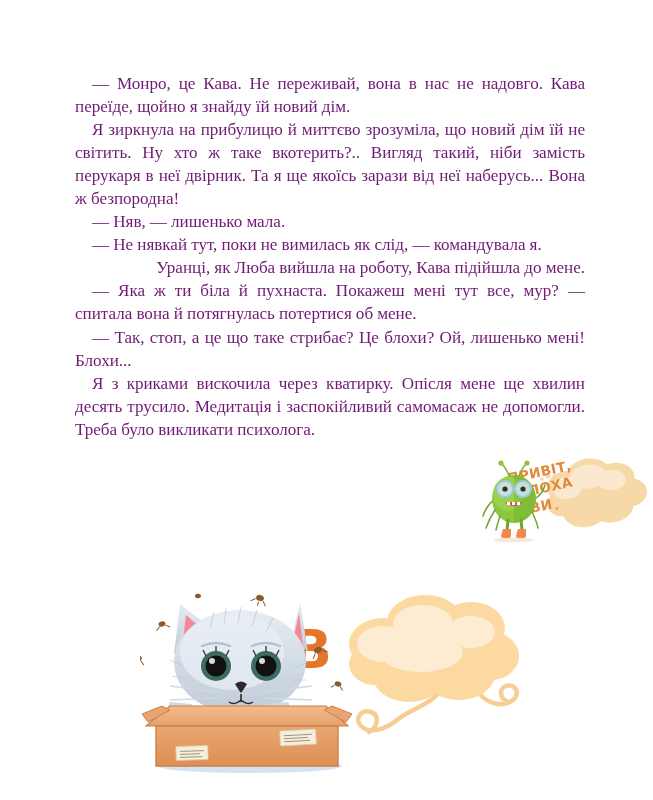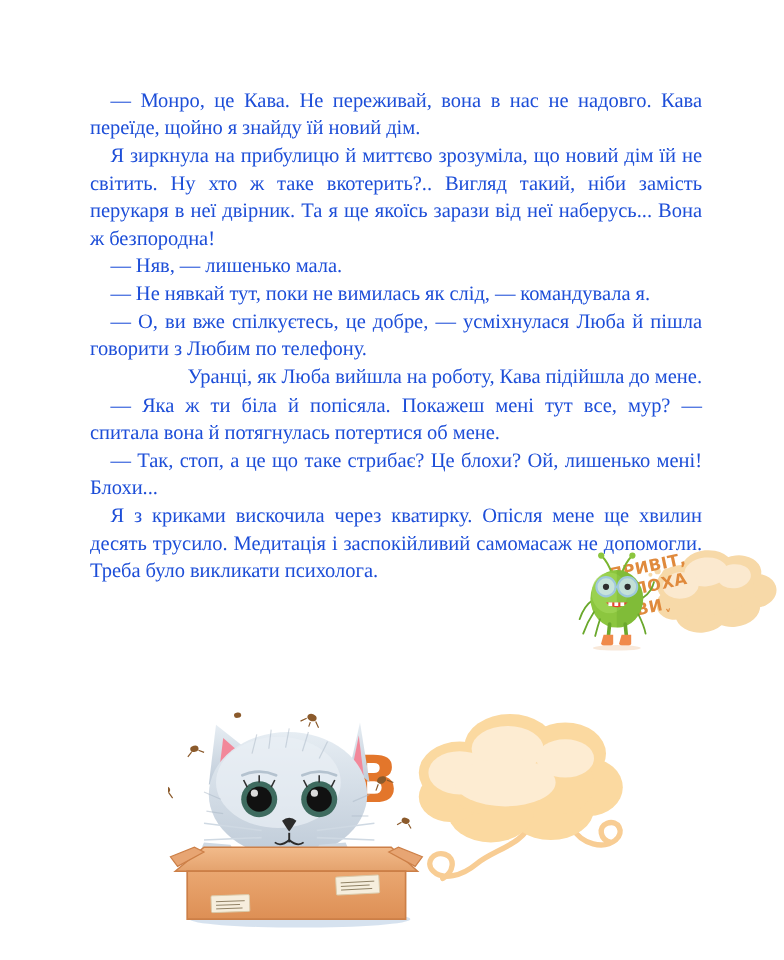--- a/index.html
+++ b/index.html
@@ -21,21 +21,21 @@
     position: absolute;
     left: 75px;
     top: 72px;
     width: 510px;
   }
   .para {
     margin: 0;
     text-indent: 17px;
     font-size: 17.1px;
     line-height: 23.05px;
-    color: #1d4ed8;
+    color: #701a75;
     text-align: justify;
     text-justify: inter-word;
     -webkit-hyphens: none;
     hyphens: none;
     letter-spacing: -0.02px;
     word-spacing: -0.1px;
   }
   .para.last-of-block {
     text-align: right;
   }
@@ -109,23 +109,22 @@
 </head>
 <body>
 
 <div id="page">
 
   <div id="text-block">
     <p class="para">— Монро, це Кава. Не переживай, вона в нас не надовго. Кава переїде, щойно я знайду їй новий дім.</p>
     <p class="para">Я зиркнула на прибулицю й миттєво зрозуміла, що новий дім їй не світить. Ну хто ж таке вкотерить?.. Вигляд такий, ніби замість перукаря в неї двірник. Та я ще якоїсь зарази від неї наберусь... Вона ж безпородна!</p>
     <p class="para">— Няв, — лишенько мала.</p>
     <p class="para">— Не нявкай тут, поки не вимилась як слід, — командувала я.</p>
-    <p class="para">— О, ви вже спілкуєтесь, це добре, — усміхнулася Люба й пішла говорити з Любим по телефону.</p>
     <p class="para last-of-block">Уранці, як Люба вийшла на роботу, Кава підійшла до мене.</p>
-    <p class="para">— Яка ж ти біла й попісяла. Покажеш мені тут все, мур? — спитала вона й потягнулась потертися об мене.</p>
+    <p class="para">— Яка ж ти біла й пухнаста. Покажеш мені тут все, мур? — спитала вона й потягнулась потертися об мене.</p>
     <p class="para">— Так, стоп, а це що таке стрибає? Це блохи? Ой, лишенько мені! Блохи...</p>
     <p class="para">Я з криками вискочила через кватирку. Опісля мене ще хвилин десять трусило. Медитація і заспокійливий самомасаж не допомогли. Треба було викликати психолога.</p>
   </div>
 
   <div id="flea-scene">
 
     <svg id="flea-bubble" viewBox="0 0 115 78">
       <g transform="rotate(-6 57 39)">
         <g fill="#f7d9a8">
           <ellipse cx="30" cy="30" rx="20" ry="16"></ellipse>

